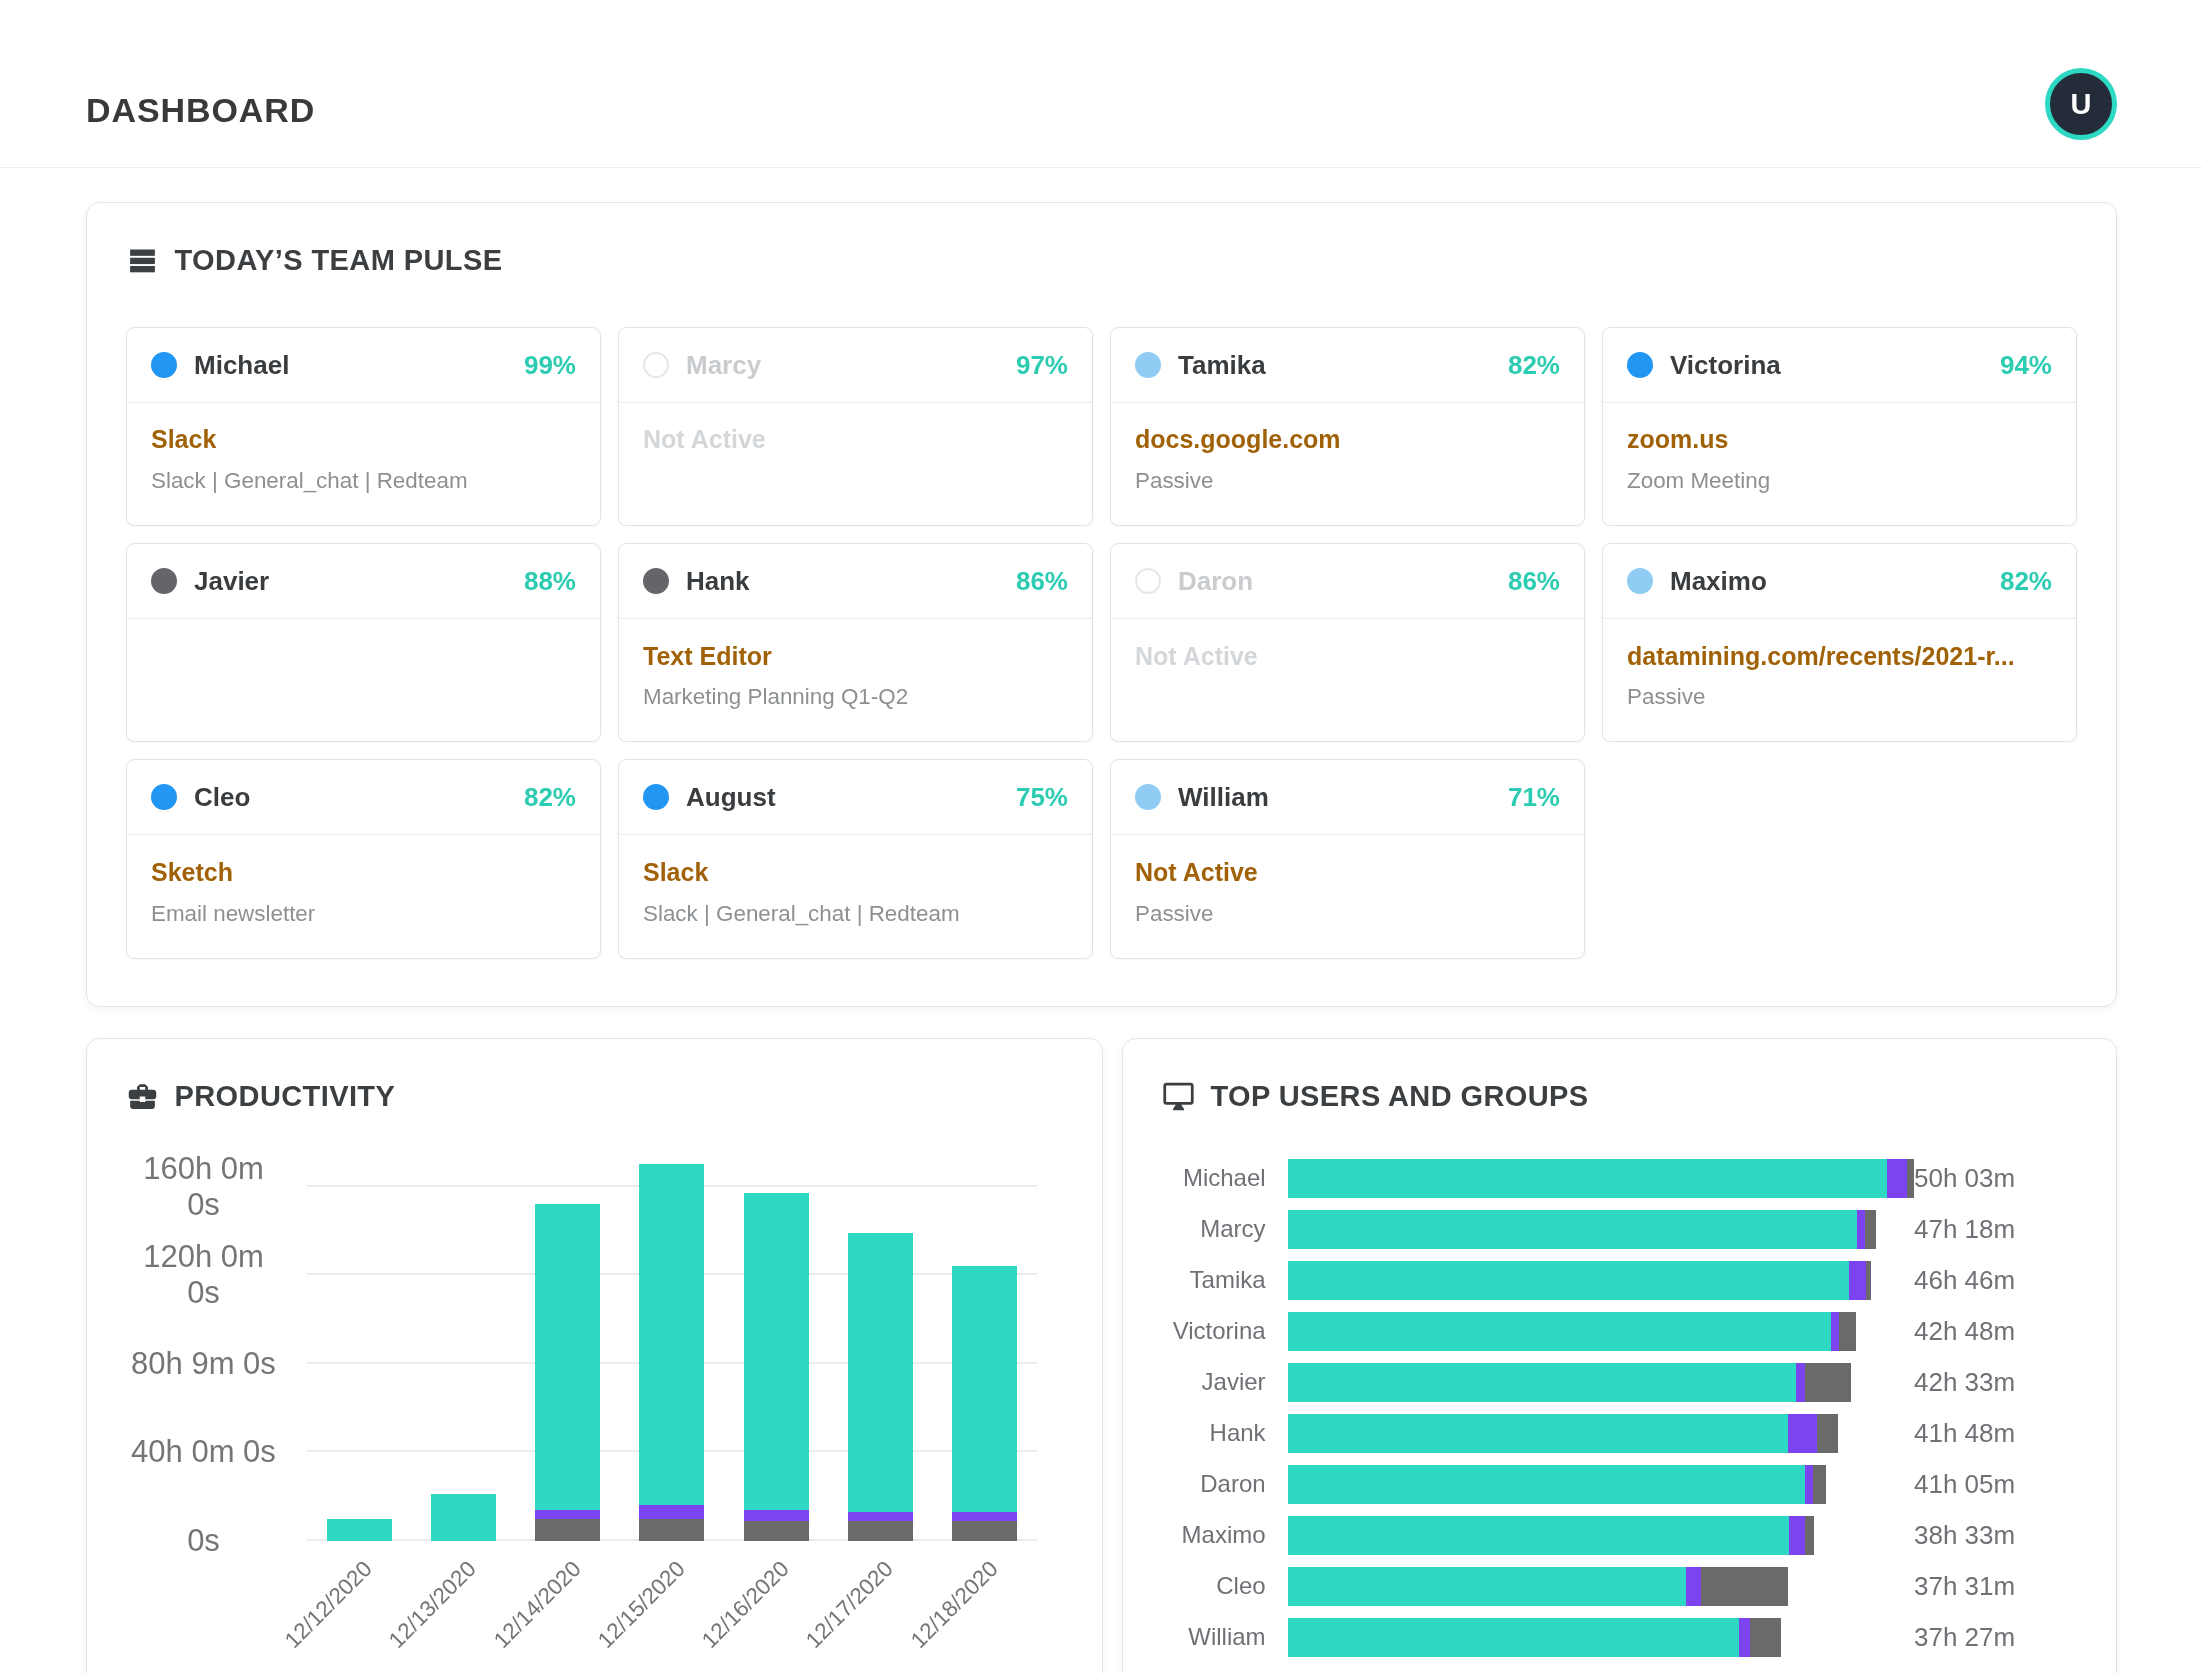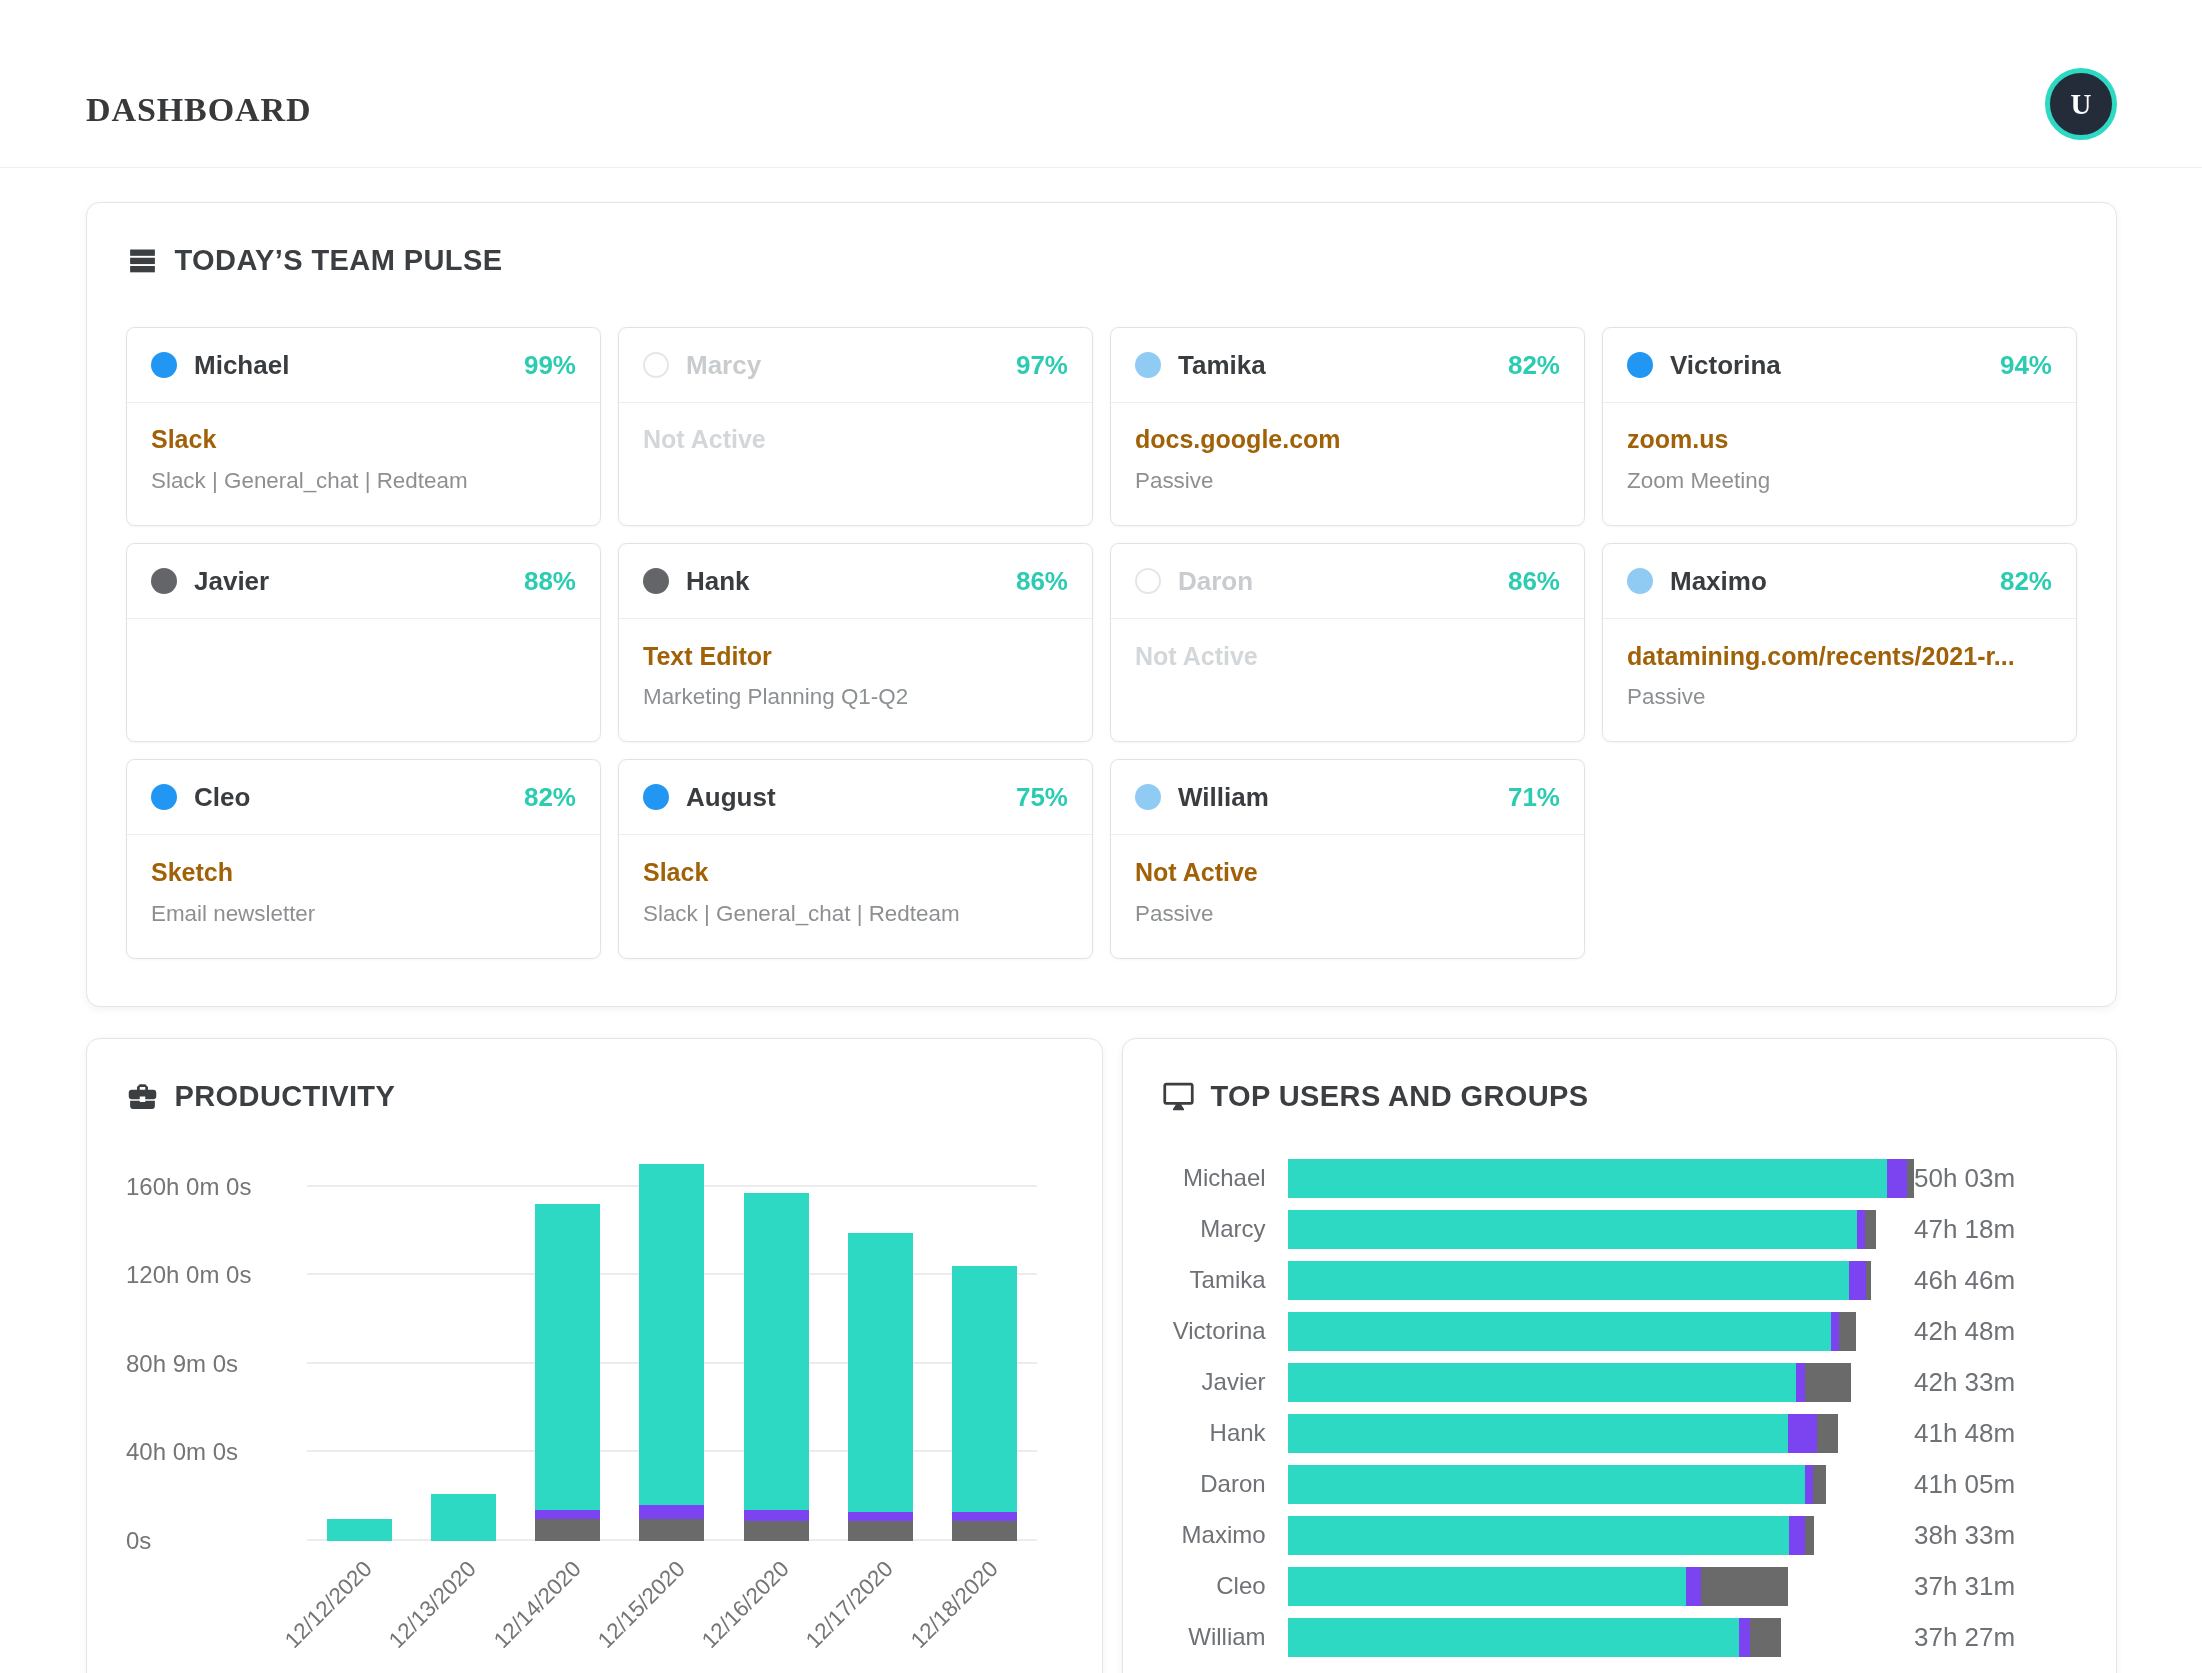--- a/index.html
+++ b/index.html
@@ -10,21 +10,20 @@
     font-family:"Liberation Sans", sans-serif;
     color:#3c3f42;
     overflow:hidden;
   }
 
   
   .page-header {
     display:flex; align-items:center; justify-content:space-between;
     padding:53px 86px 0 86px; height:168px;
     border-bottom:1.7px solid #efefef;
-    font-family:Liberation Serif, serif;
   }
   .page-title {
     font-size:34px; font-weight:bold; letter-spacing:0.9px; color:#37393b;
   }
   .avatar {
     width:72px; height:72px; border-radius:50%;
     background:#232c38; border:5.2px solid #2ed9c3;
     display:flex; align-items:center; justify-content:center;
     color:#fff; font-size:29px; font-weight:bold; cursor:pointer;
     margin-top:-12px;
@@ -73,22 +72,22 @@
   
   .bottom { display:flex; gap:19px; margin:31px 86px 0 86px; }
   .panel-prod  { width:1017px; flex:none; padding:41px 39px 34px 39px; }
   .panel-users { flex:1; padding:41px 39px 34px 39px; }
 
   
   .prod-chart { position:relative; height:538px; margin-top:26px; }
   .plot { position:absolute; left:181px; right:26px; top:13px; bottom:136px; }
   .gridline { position:absolute; left:0; right:0; height:1.7px; background:#ececec; }
   .ytick {
-    position:absolute; left:0; width:155px; text-align:left;
-    font-size:24px; color:#757575; transform:translateY(50%);
+    position:absolute; left:0; width:155px; text-align:center;
+    font-size:31px; color:#757575; transform:translateY(50%);
   }
   .pbars {
     position:absolute; inset:0;
     display:flex; align-items:flex-end; justify-content:space-around;
   }
   .bar-stack { width:65px; display:flex; flex-direction:column; justify-content:flex-end; }
   .bar-seg { width:100%; }
   .xlabels {
     position:absolute; left:181px; right:26px; top:404px; height:129px;
     display:flex; justify-content:space-around;

